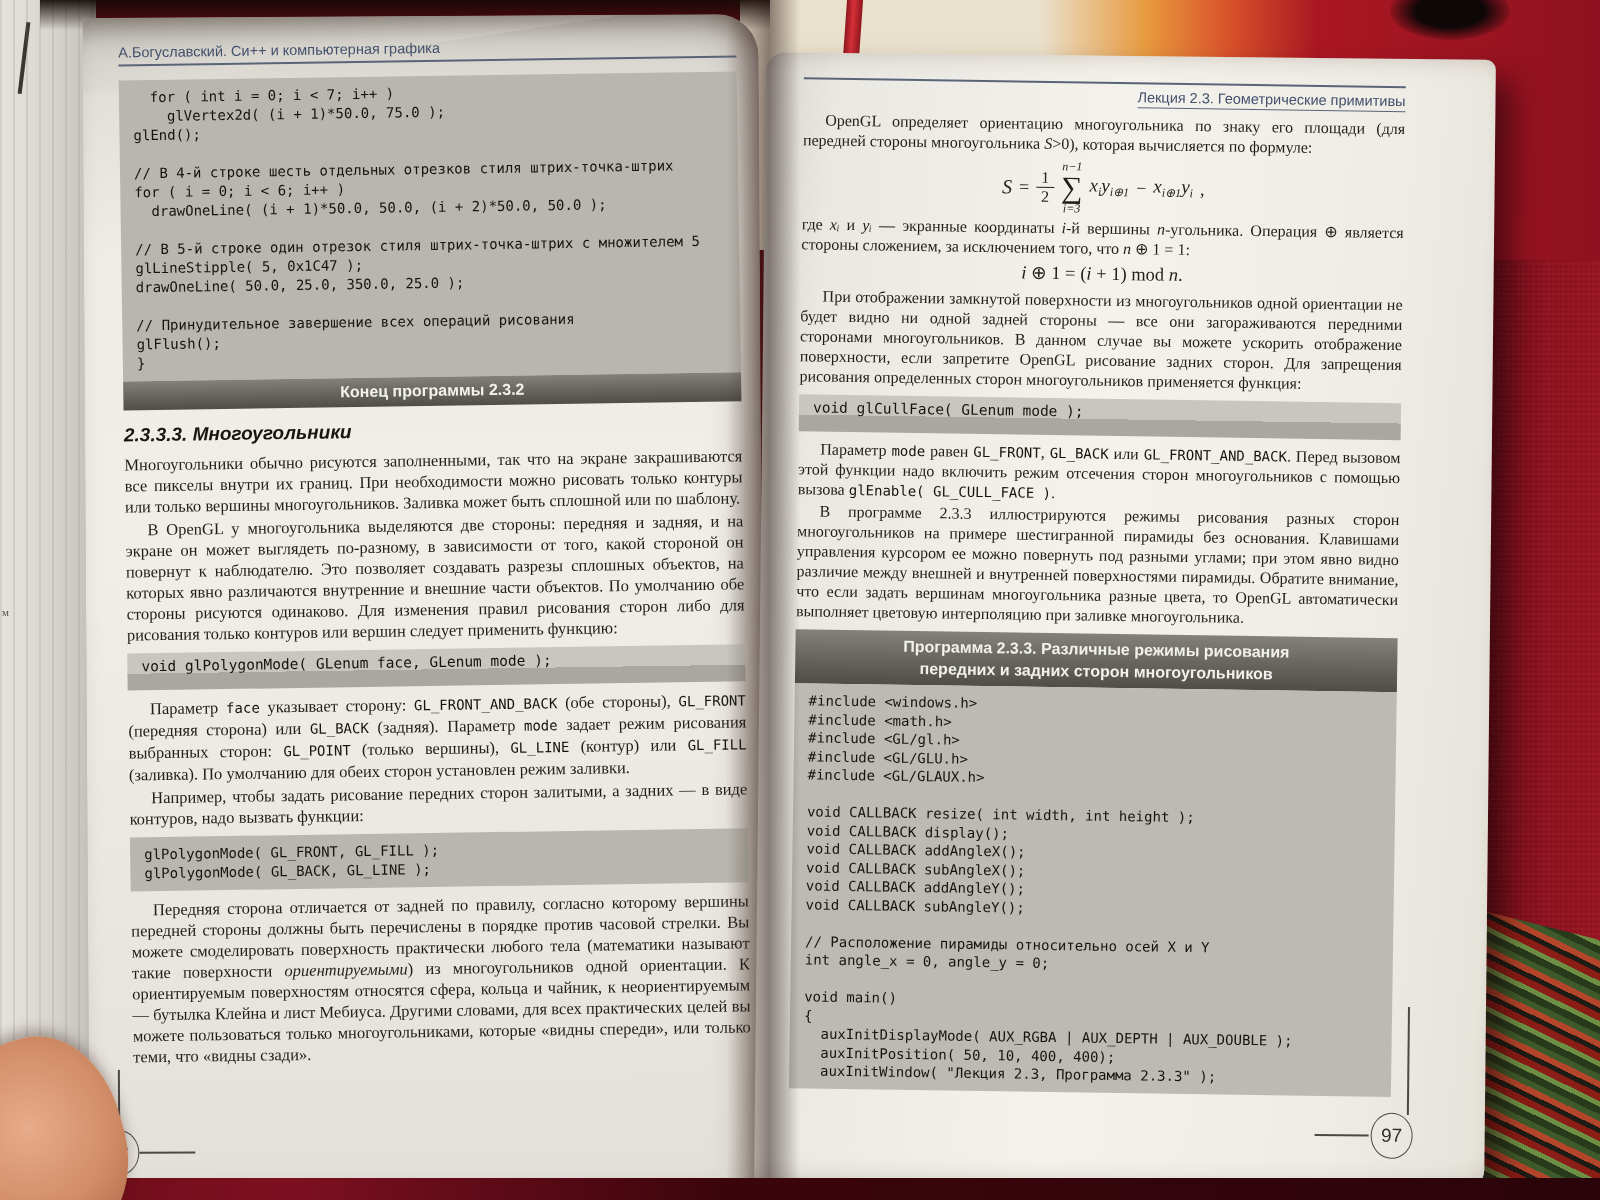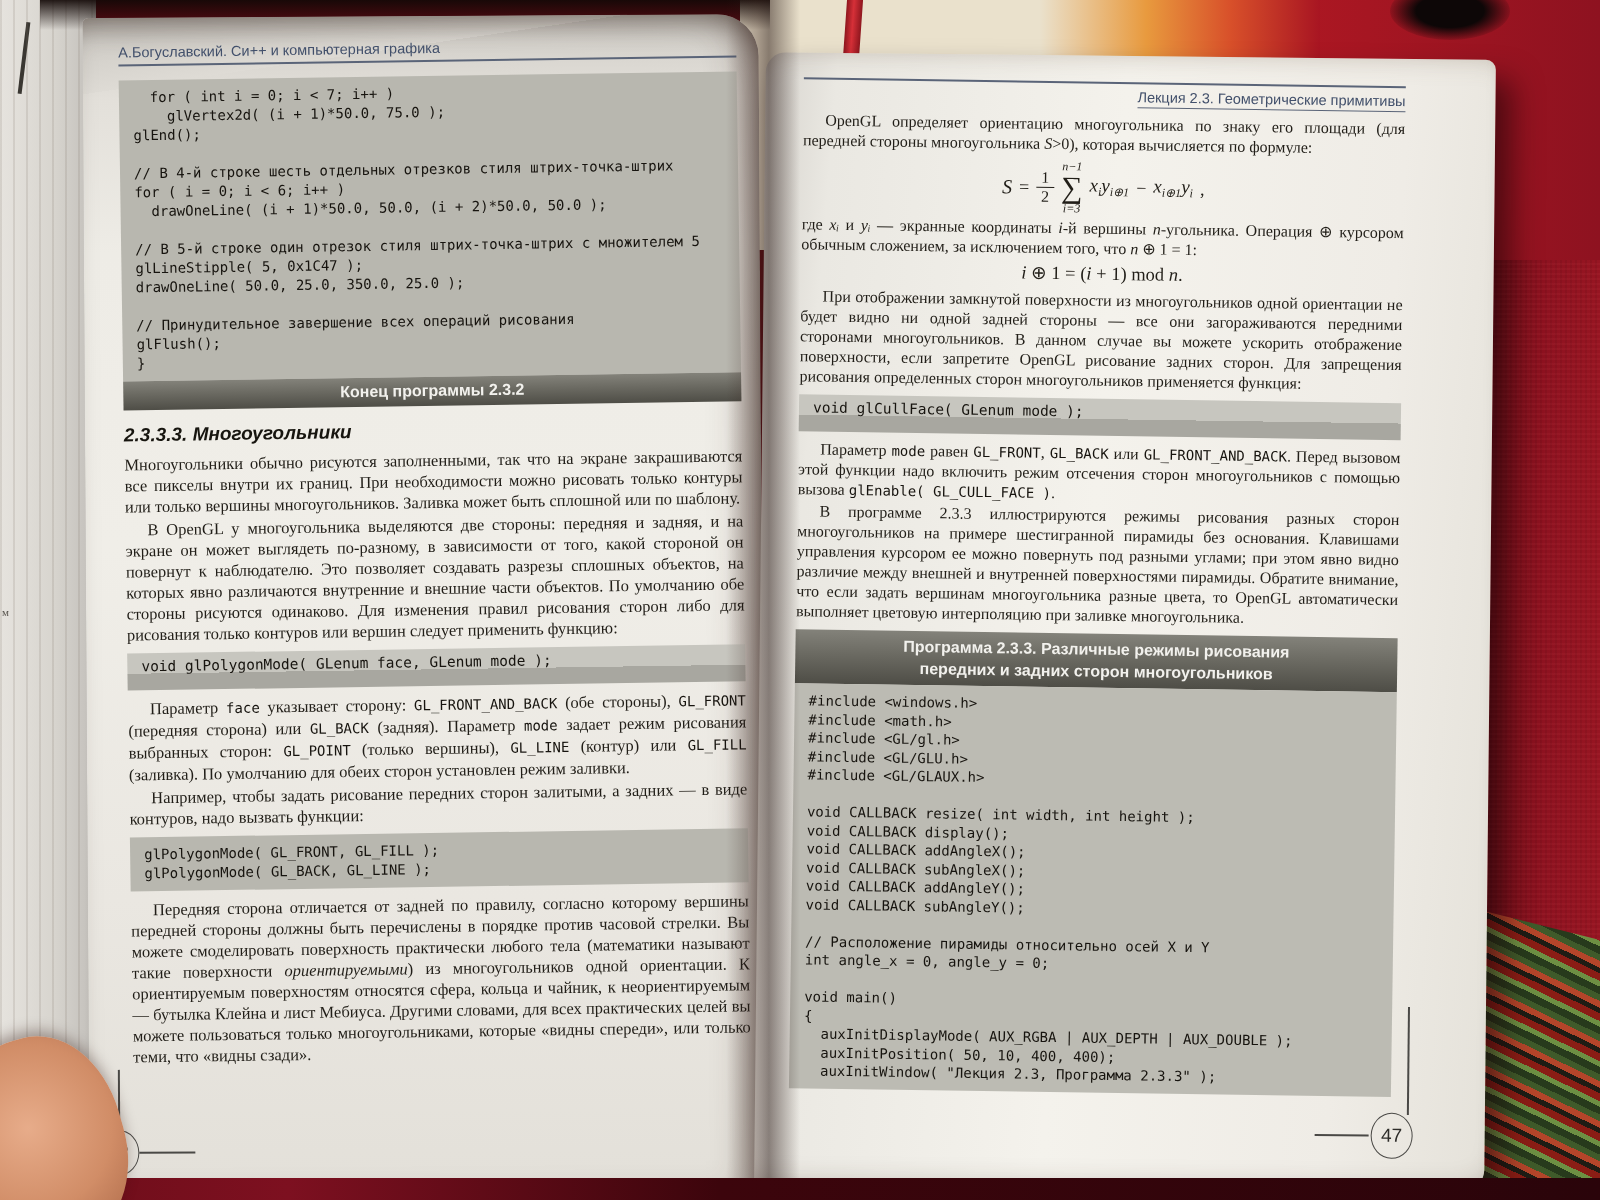--- a/index.html
+++ b/index.html
@@ -209,21 +209,21 @@
           <span class="ssup">n−1</span>
           <span class="ssig">∑</span>
           <span class="ssub">i=3</span>
         </span>
         <span class="f-term"><span class="f-it">x</span><sub>i</sub><span class="f-it">y</span><sub>i⊕1</sub></span>
         <span class="f-up">−</span>
         <span class="f-term"><span class="f-it">x</span><sub>i⊕1</sub><span class="f-it">y</span><sub>i</sub></span>
         <span class="f-tail">,</span>
       </div>
 
-      <p class="para"><span>где </span><span class="it">xᵢ</span><span> и </span><span class="it">yᵢ</span><span> — экранные координаты </span><span class="it">i</span><span>-й вершины </span><span class="it">n</span><span>-угольника. Операция ⊕ курсором обычным сложением, за исключением того, что </span><span class="it">n</span><span> ⊕ 1 = 1:</span></p>
+      <p class="para"><span>где </span><span class="it">xᵢ</span><span> и </span><span class="it">yᵢ</span><span> — экранные координаты </span><span class="it">i</span><span>-й вершины </span><span class="it">n</span><span>-угольника. Операция ⊕ является стороны сложением, за исключением того, что </span><span class="it">n</span><span> ⊕ 1 = 1:</span></p>
       <div class="formula-center"><span class="it">i</span><span> ⊕ 1 = (</span><span class="it">i</span><span> + 1) mod </span><span class="it">n</span><span>.</span></div>
 
       <p class="para ind"><span>При отображении замкнутой поверхности из многоугольников одной ориентации не будет видно ни одной задней стороны — все они загораживаются передними сторонами многоугольников. В данном случае вы можете ускорить отображение поверхности, если запретите OpenGL рисование задних сторон. Для запрещения рисования определенных сторон многоугольников применяется функция:</span></p>
 
       <div class="sig">void glCullFace( GLenum mode );</div>
 
       <p class="para ind"><span>Параметр </span><span class="ic">mode</span><span> равен </span><span class="ic">GL_FRONT</span><span>, </span><span class="ic">GL_BACK</span><span> или </span><span class="ic">GL_FRONT_AND_BACK</span><span>. Перед вызовом этой функции надо включить режим отсечения сторон многоугольников с помощью вызова </span><span class="ic">glEnable( GL_CULL_FACE )</span><span>.</span></p>
       <p class="para ind"><span>В программе 2.3.3 иллюстрируются режимы рисования разных сторон многоугольников на примере шестигранной пирамиды без основания. Клавишами управления курсором ее можно повернуть под разными углами; при этом явно видно различие между внешней и внутренней поверхностями пирамиды. Обратите внимание, что если задать вершинам многоугольника разные цвета, то OpenGL автоматически выполняет цветовую интерполяцию при заливке многоугольника.</span></p>
 
       <div class="caption" style="margin-top:8px;">
@@ -249,21 +249,21 @@
           <div class="cl">&nbsp;</div>
           <div class="cl">void main()</div>
           <div class="cl">{</div>
           <div class="cl">  auxInitDisplayMode( AUX_RGBA | AUX_DEPTH | AUX_DOUBLE );</div>
           <div class="cl">  auxInitPosition( 50, 10, 400, 400);</div>
           <div class="cl">  auxInitWindow( "Лекция 2.3, Программа 2.3.3" );</div>
         </div>
     </div>
 
     <div class="pn-line" style="left:652px;top:948px;width:1.5px;height:108px;"></div>
-    <div class="pn-circle" style="left:616px;top:1054px;">47</div>
+    <div class="pn-circle" style="left:616px;top:1054px;">97</div>
     <div class="pn-line" style="left:560px;top:1076px;width:54px;height:1.5px;"></div>
   </div>
 
   <div class="gutter"></div>
   <div class="bottom-strip"></div>
 
   <div class="finger-bit"></div>
   <div class="thumb">
     <div class="nail">
       <div class="nail-shine"></div>

